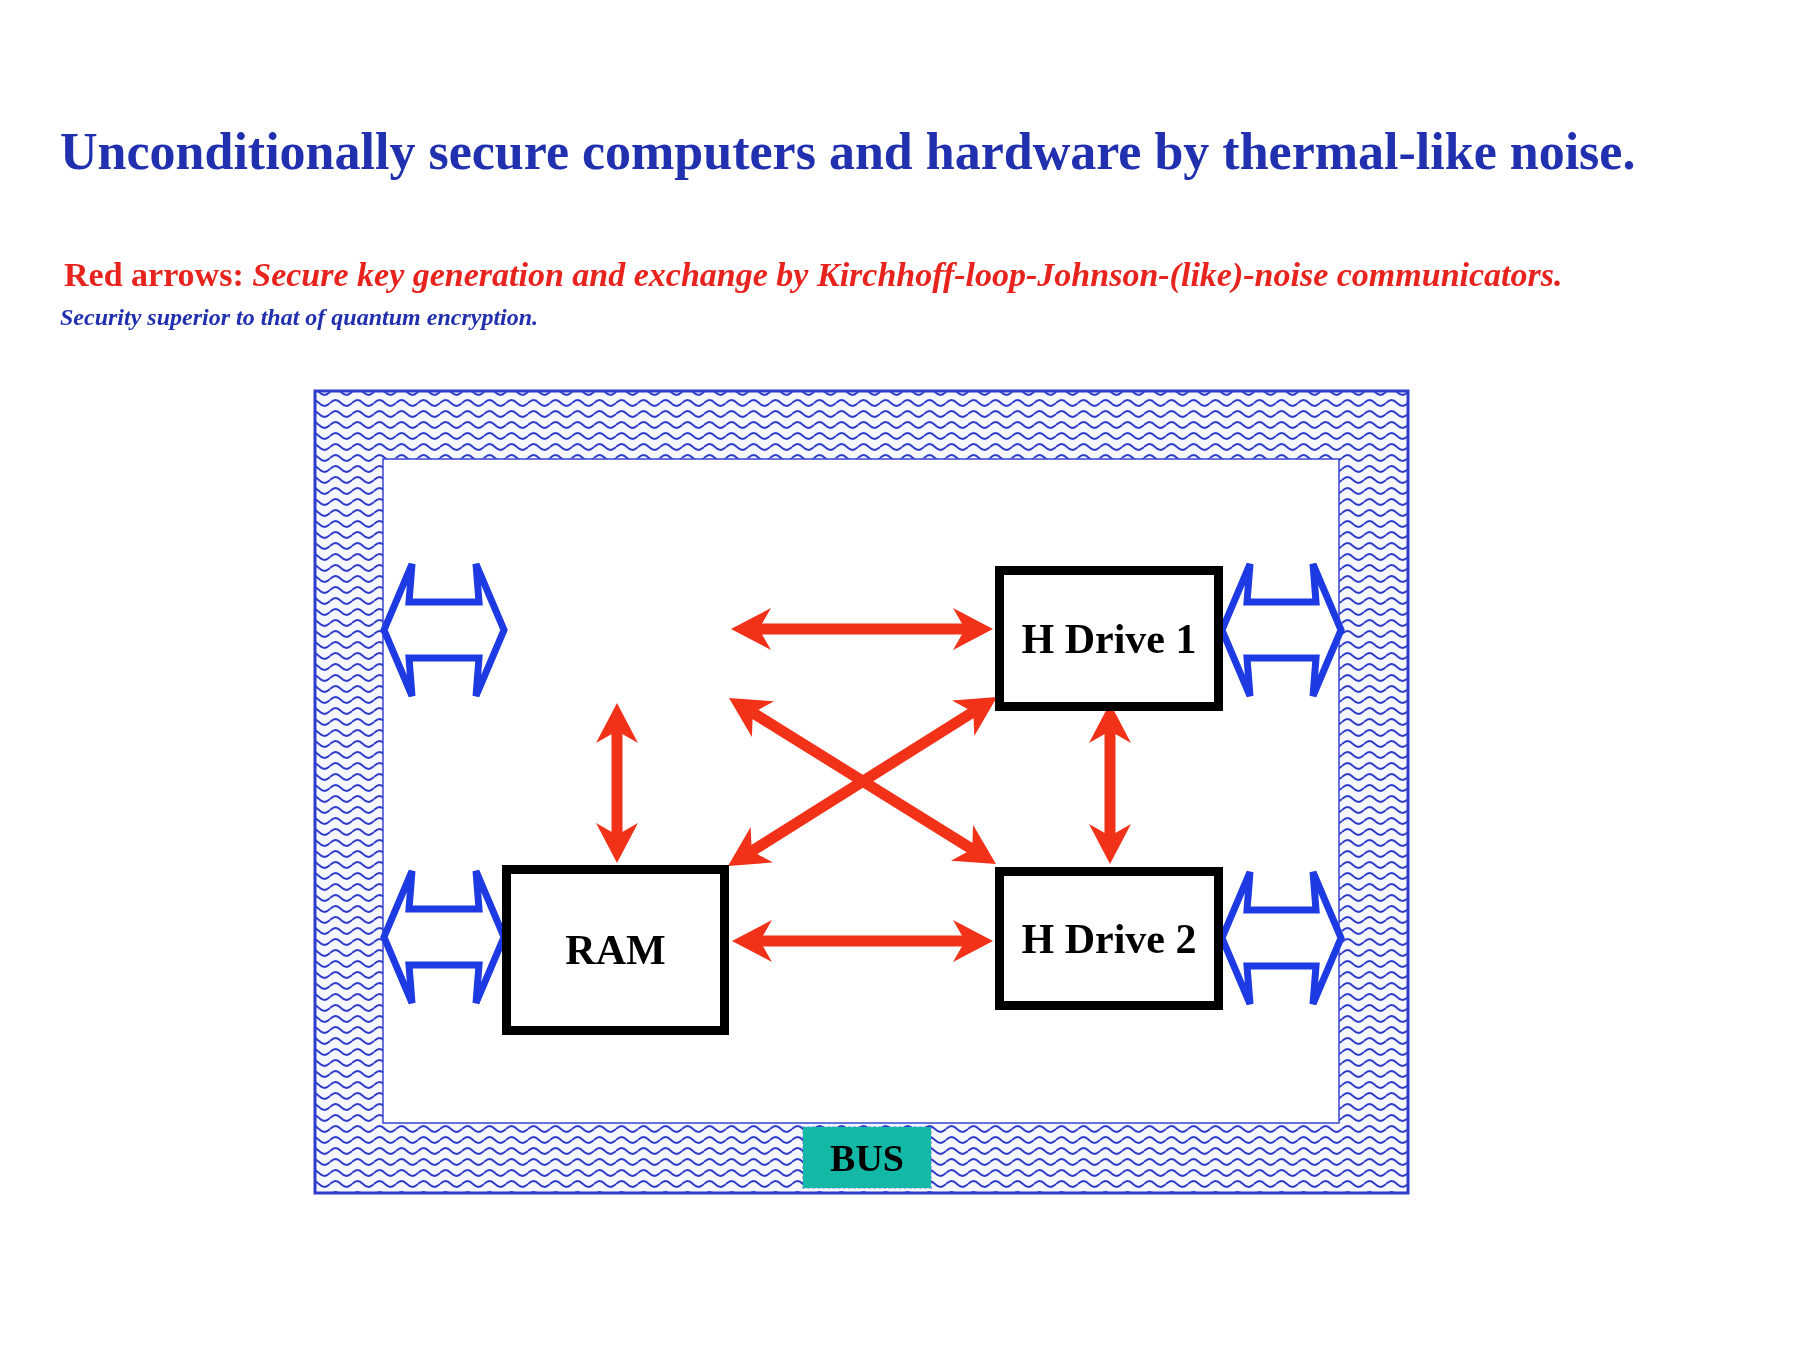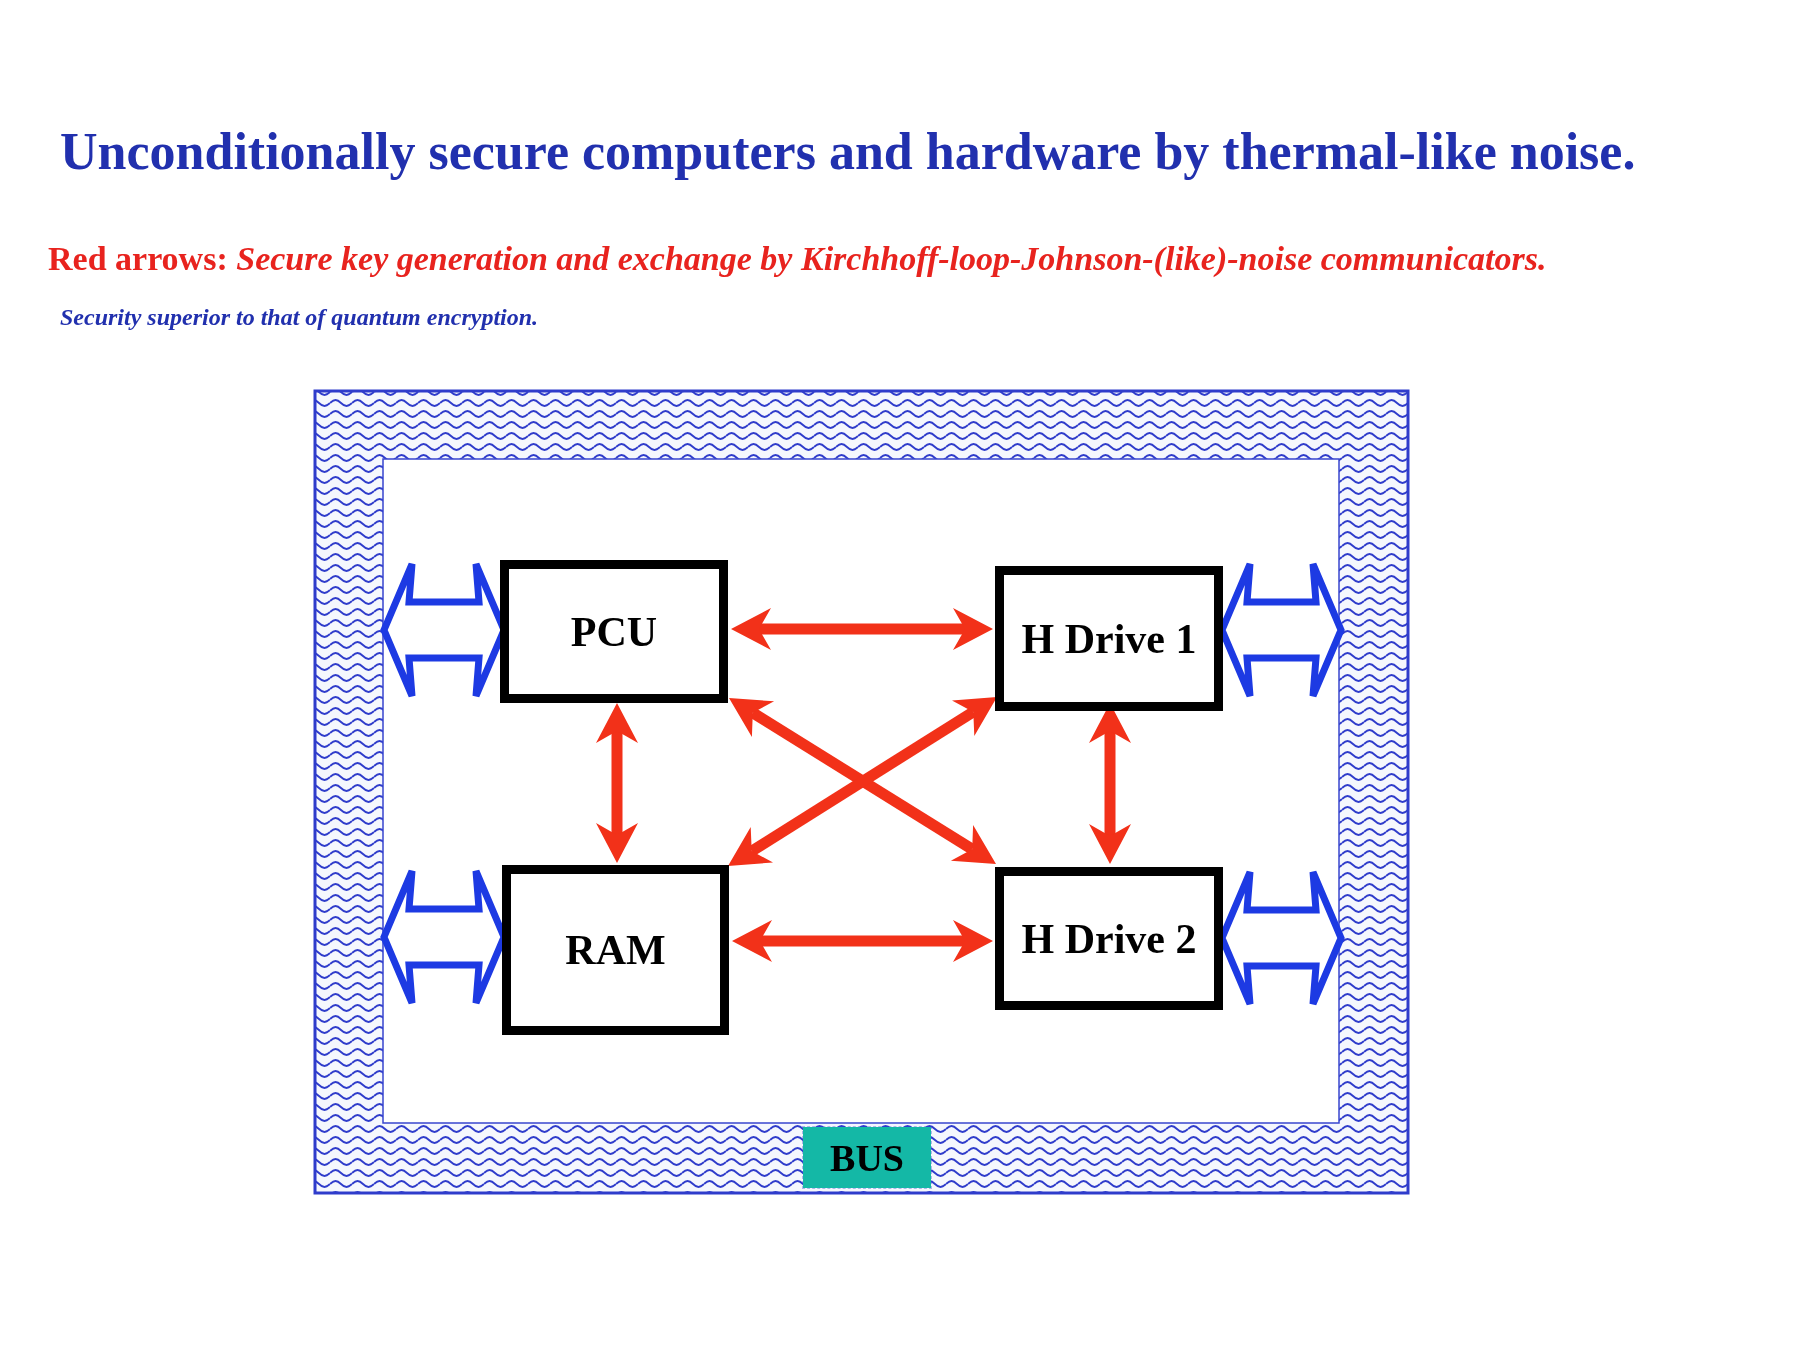--- a/index.html
+++ b/index.html
@@ -6,21 +6,21 @@
   .slide{
     position:relative;width:1800px;height:1350px;background:#ffffff;overflow:hidden;
     font-family:"Liberation Serif","DejaVu Serif",serif;
   }
   .title{
     position:absolute;left:48px;top:110px;margin:12px;
     font-size:52px;font-weight:bold;color:var(--title-blue,#2130AE);
     letter-spacing:0px;white-space:nowrap;text-align:center;
   }
   .subtitle{
-    position:absolute;left:48px;top:240px;margin:0;
+    position:absolute;left:48px;top:240px;margin:16px;
     font-size:34px;font-weight:bold;color:var(--text-red,#E8231E);white-space:nowrap;
   }
   .subtitle .italic-part{font-style:italic;}
   .security-note{
     position:absolute;left:48px;top:292px;margin:12px;
     font-size:24px;font-weight:bold;font-style:italic;color:var(--title-blue,#2130AE);
     white-space:nowrap;
   }
   #diagram{position:absolute;left:0;top:0;}
   .box{
@@ -80,23 +80,20 @@
         <polygon points="1110.0,703.0 1089.0,743.0 1110.0,731.0 1131.0,743.0" fill="#F23119"></polygon>
         <line x1="752.7789098189478" y1="712.7838914979226" x2="972.2210901810522" y2="849.2161085020774" stroke="#F23119" stroke-width="11"></line>
         <polygon points="996.0,864.0 950.9,860.7 972.2,849.2 973.1,825.0" fill="#F23119"></polygon>
         <polygon points="729.0,698.0 751.9,737.0 752.8,712.8 774.1,701.3" fill="#F23119"></polygon>
         <line x1="751.7092265824975" y1="851.1046122957544" x2="973.2907734175025" y2="711.8953877042456" stroke="#F23119" stroke-width="11"></line>
         <polygon points="997.0,697.0 974.3,736.1 973.3,711.9 952.0,700.5" fill="#F23119"></polygon>
         <polygon points="728.0,866.0 773.0,862.5 751.7,851.1 750.7,826.9" fill="#F23119"></polygon>
       </g>
   </svg>
 
-  <div class="box" id="box-pcu">
-    <span>PCU</span>
-  </div>
   <div class="box" id="box-hd1">
     <span>H Drive 1</span>
   </div>
   <div class="box" id="box-ram">
     <span>RAM</span>
   </div>
   <div class="box" id="box-hd2">
     <span>H Drive 2</span>
   </div>
 

